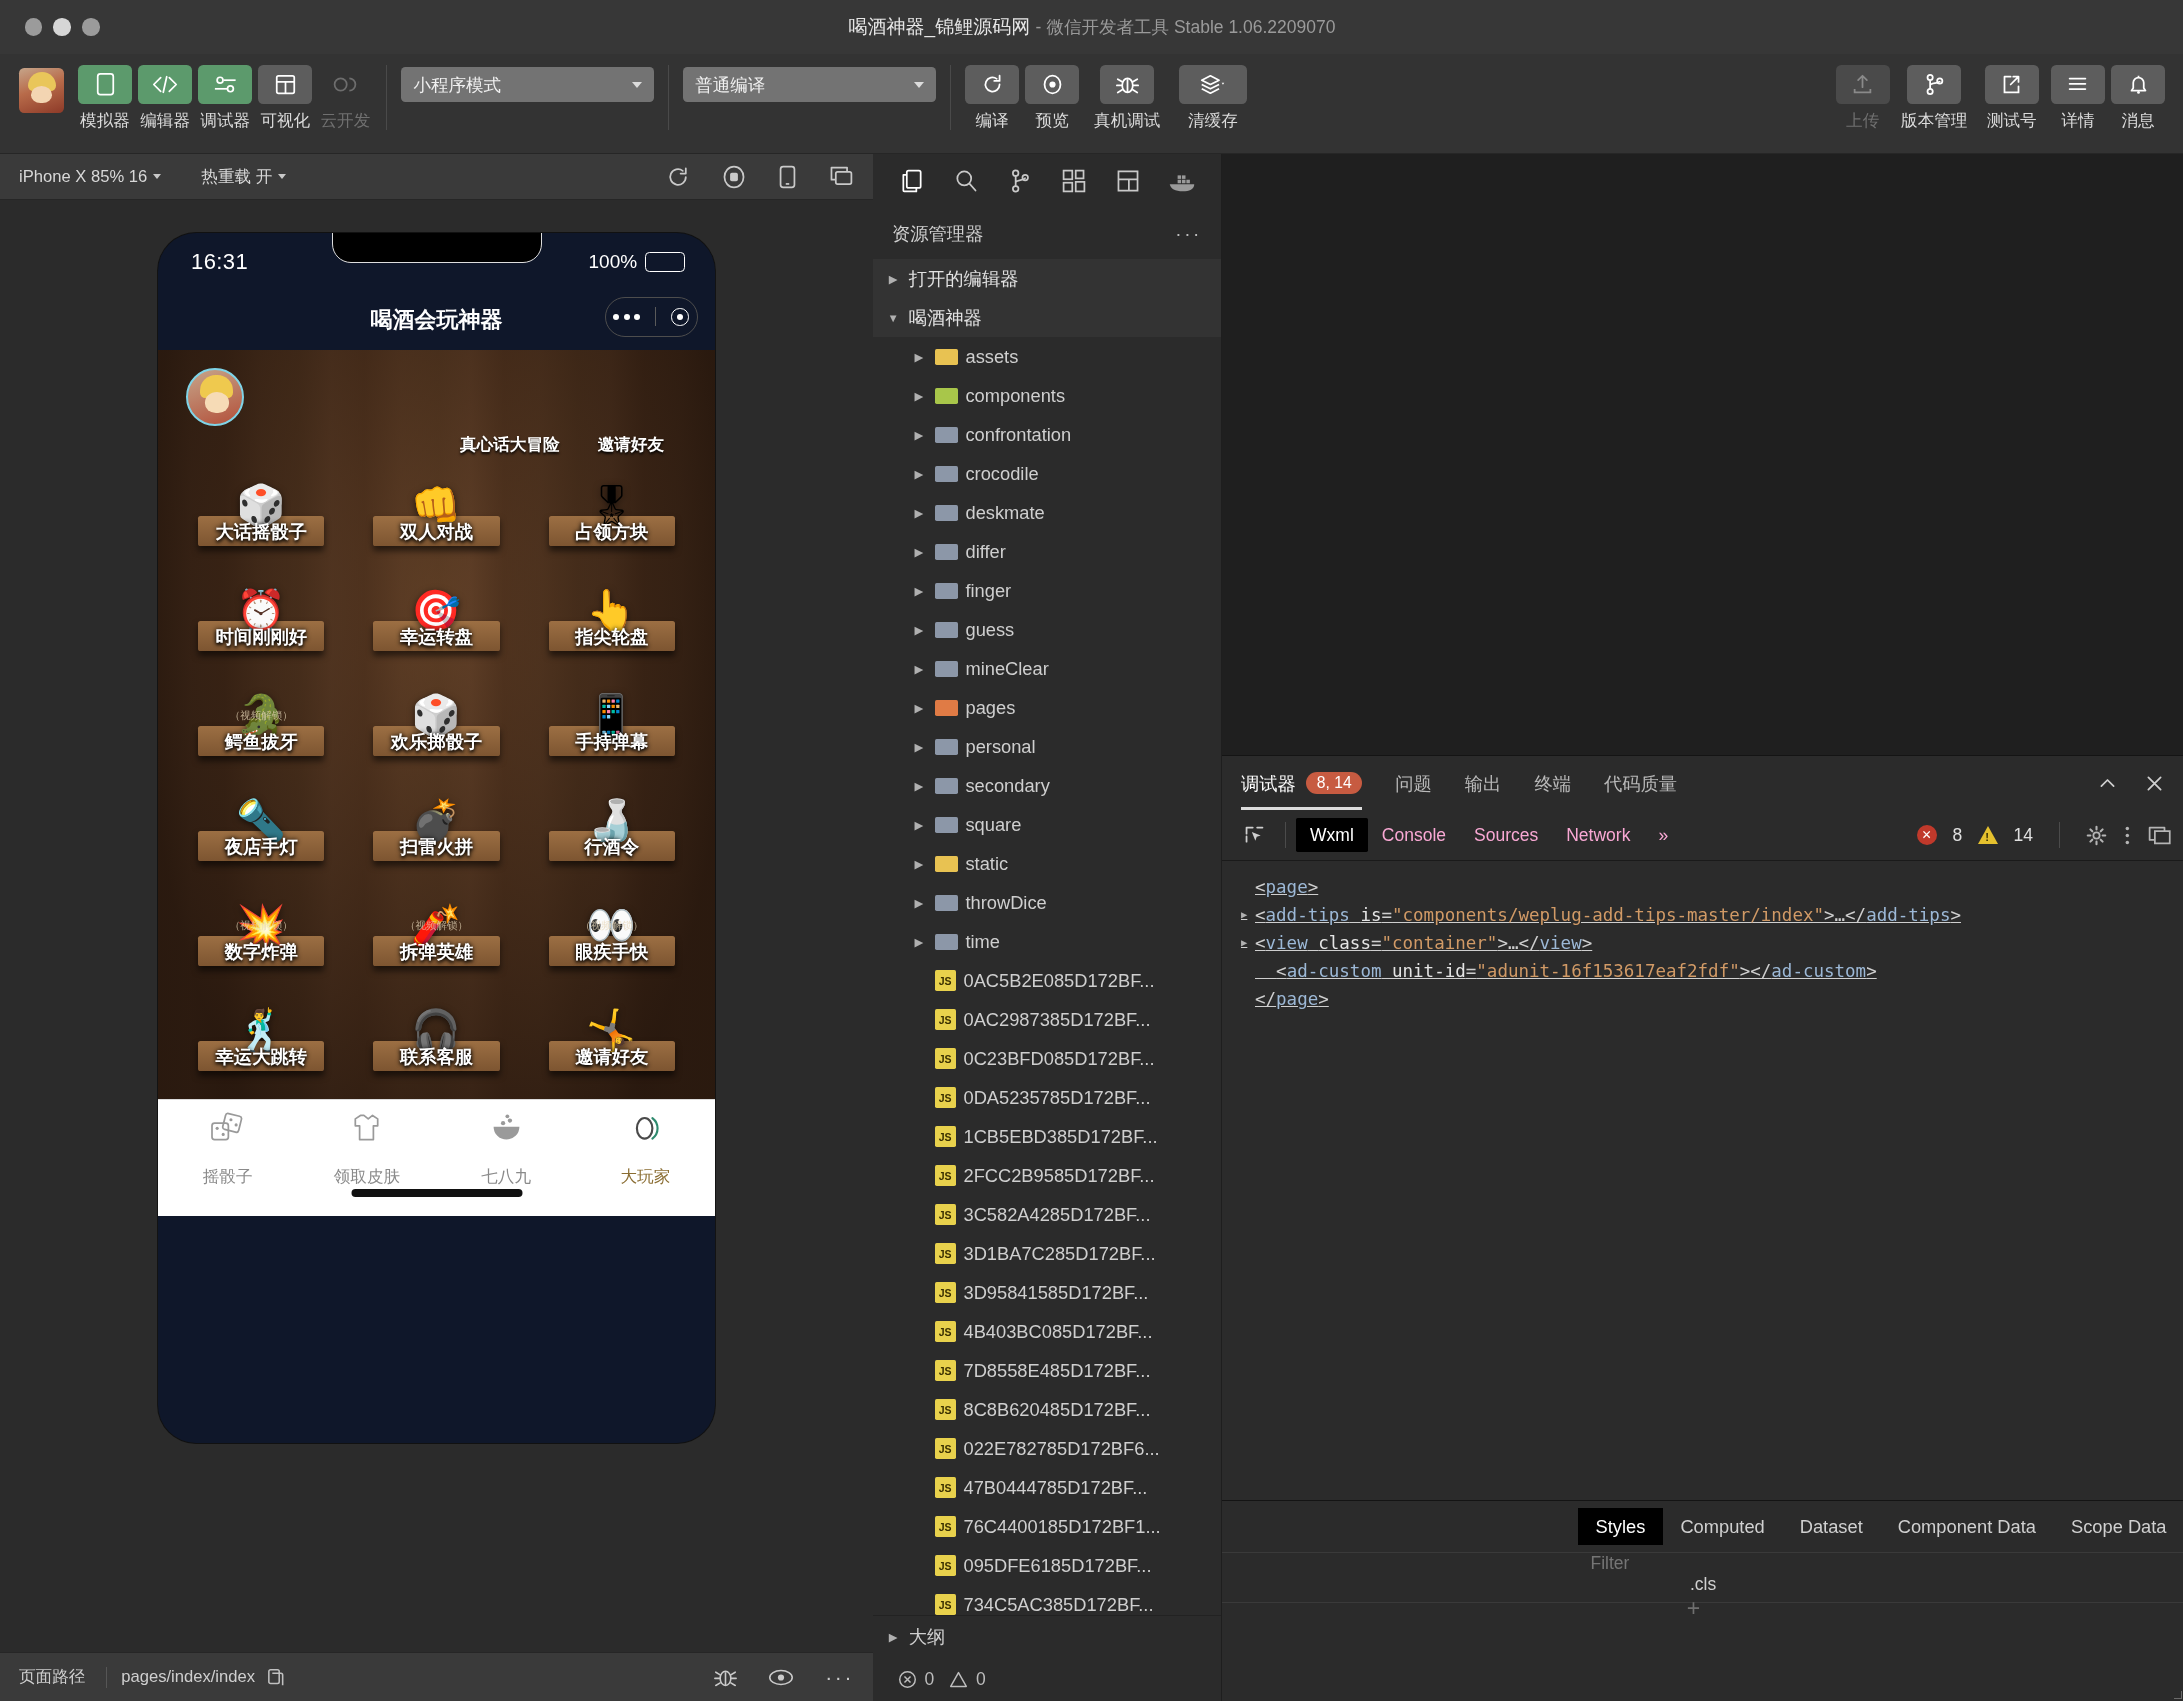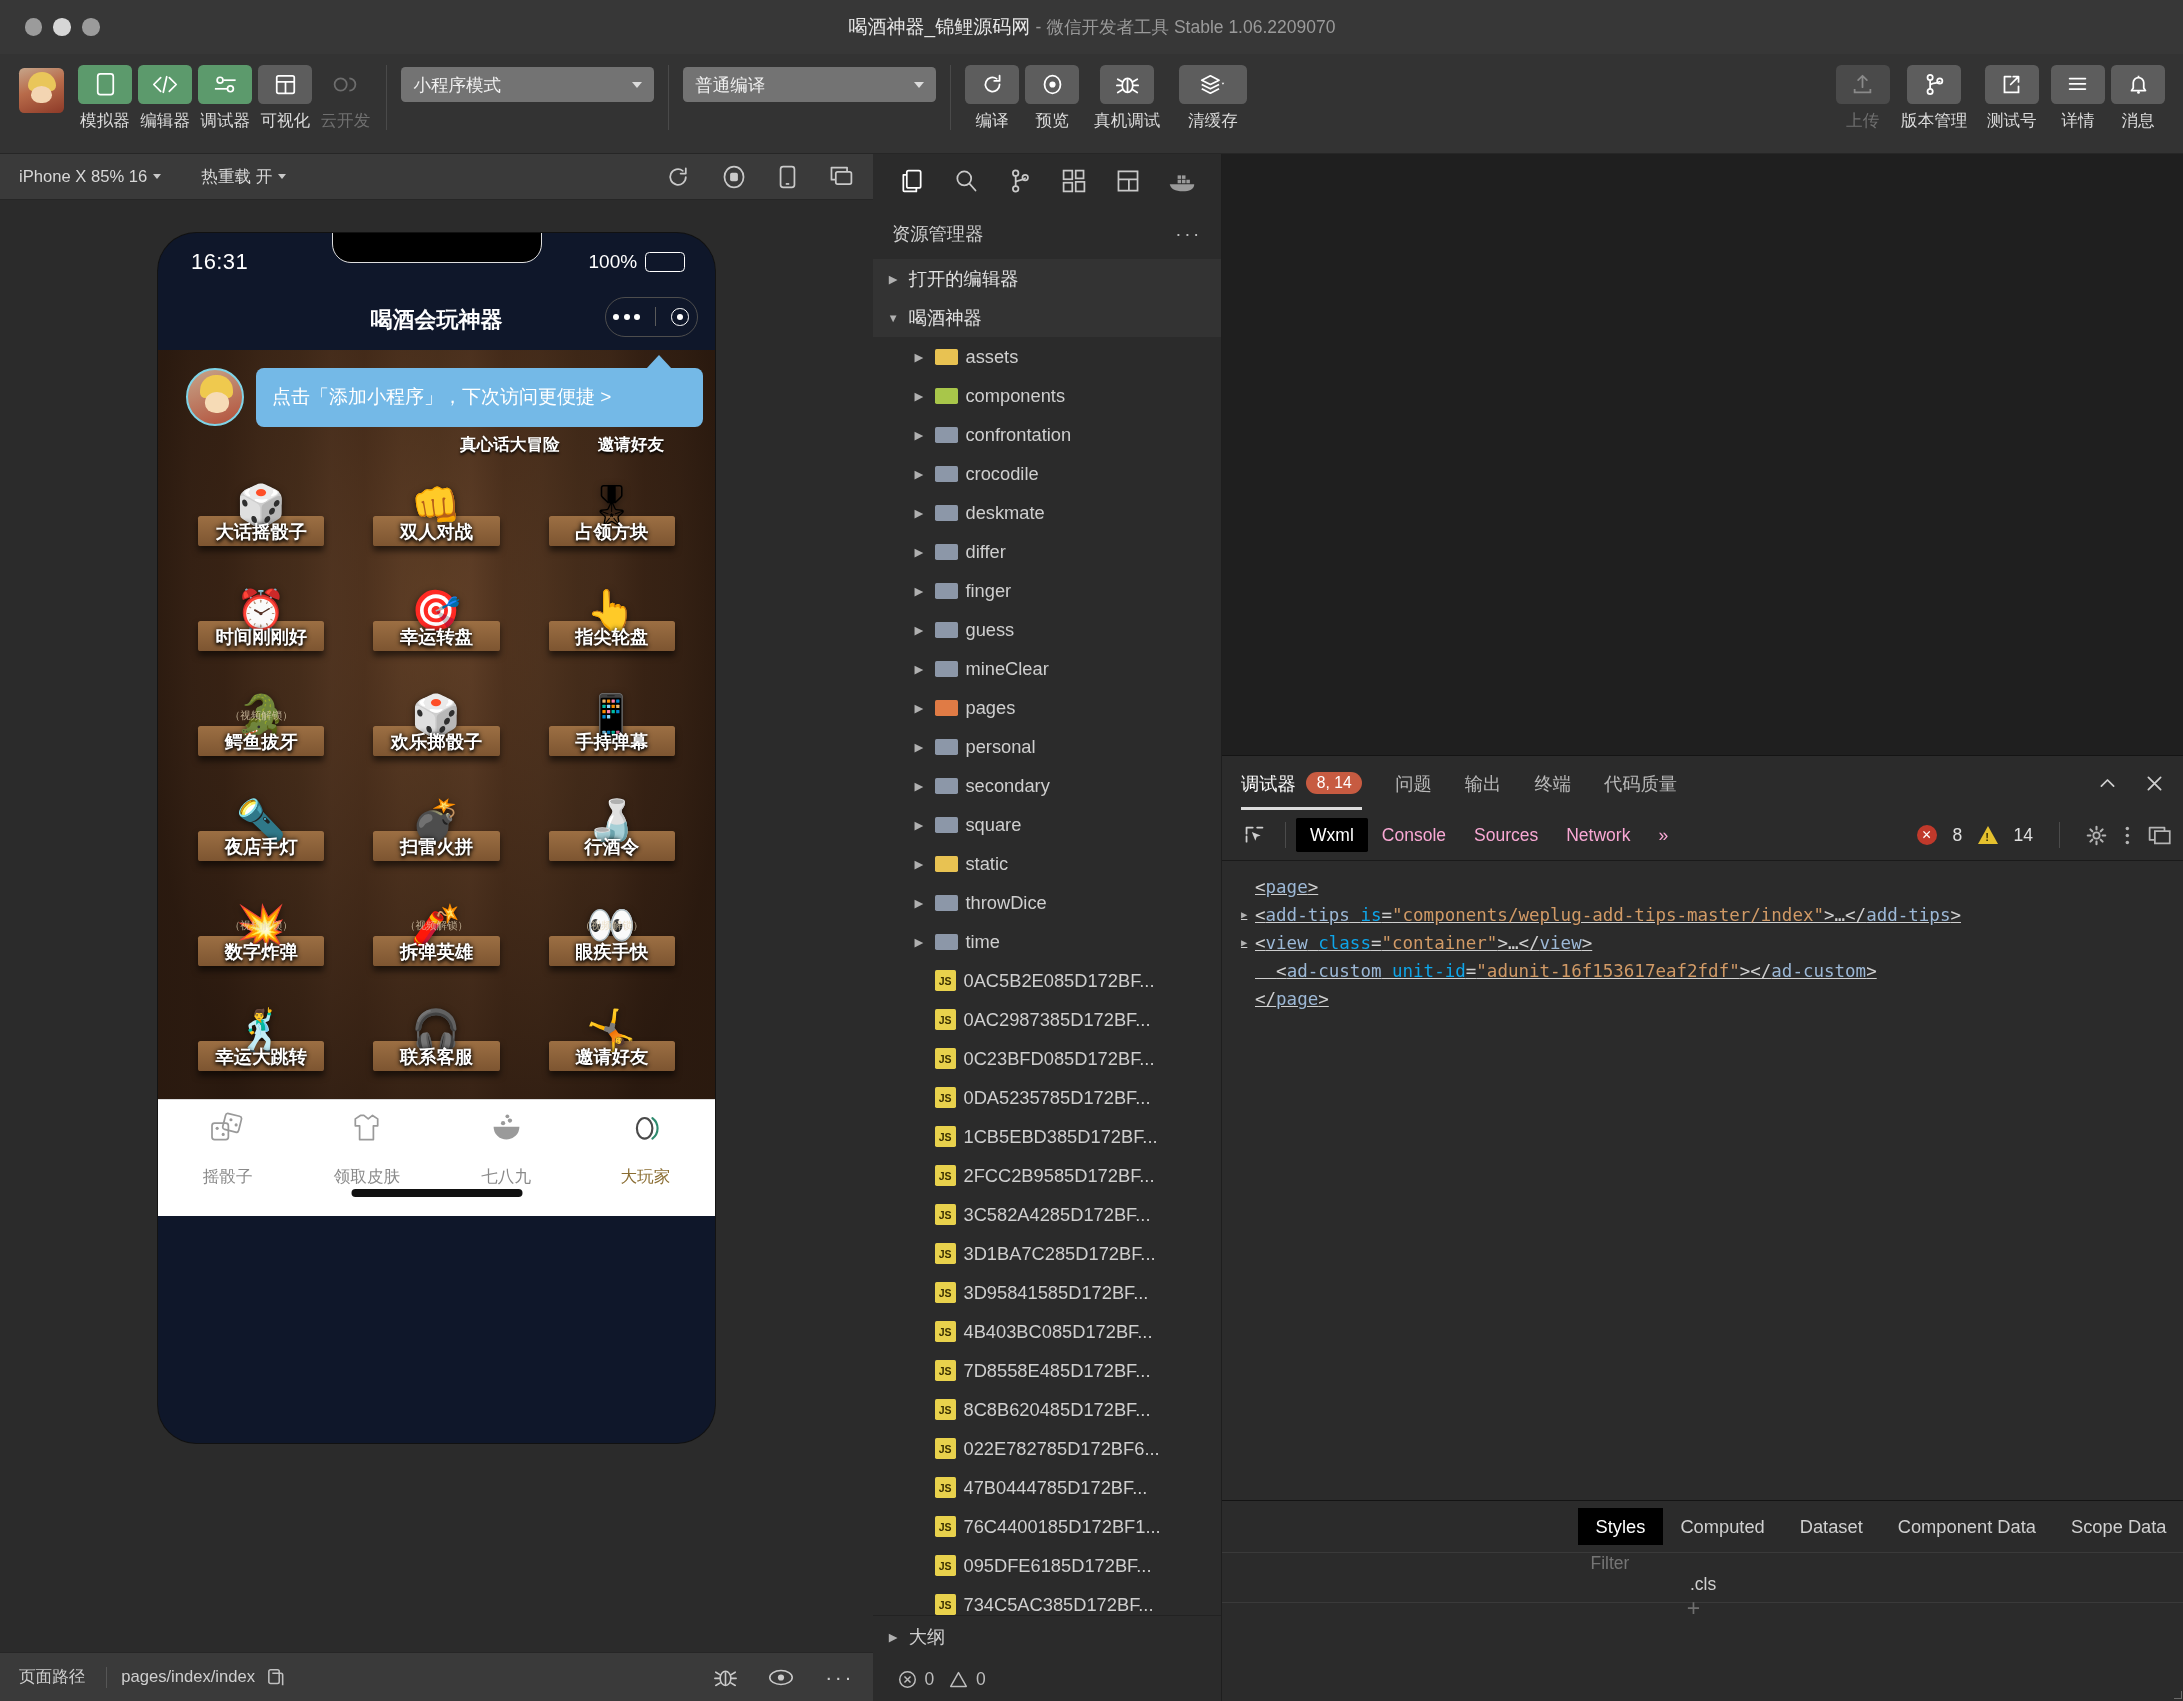--- a/index.html
+++ b/index.html
@@ -210,21 +210,21 @@
   .ins-tab{padding:6.1px 14px;color:#f9a8d4;font-size:17.5px;border-radius:1.7px;}
   .ins-tab.active{background:#000;color:#fff;}
   .ins-right{margin-left:auto;display:flex;align-items:center;gap:15.7px;color:#e0e0e0;font-size:17.5px;}
   .err-dot{width:20px;height:20px;border-radius:50%;background:#c0392b;color:#fff;font-size:12.2px;display:flex;align-items:center;justify-content:center;}
   .warn-tri{width:0;height:0;border-left:10.5px solid transparent;border-right:10.5px solid transparent;border-bottom:18.3px solid #e5c12e;position:relative;}
   .warn-tri:after{content:"!";position:absolute;left:-2.6px;top:5.2px;font-size:11.4px;color:#3a3000;font-weight:700;}
 
   .wxml{flex:1;padding:12.2px 19px;font-family:"DejaVu Sans Mono","Liberation Mono",monospace;font-size:17.5px;line-height:1.6;color:#cfcfcf;overflow:hidden;background:#2b2b2b;text-decoration:underline;}
   .wx-line{display:flex;align-items:flex-start;white-space:pre;}
   .wx-tri{width:14px;color:#b0b0b0;font-size:10.5px;flex:0 0 14px;padding-top:4.4px;}
-  .tag{color:#9cb8d6;} .attr{color:#0ea5e9;} .val{color:#d19a66;} .pun{color:#cfcfcf;}
+  .tag{color:#9cb8d6;} .attr{color:#e5e5e5;} .val{color:#d19a66;} .pun{color:#cfcfcf;}
 
   .stylepanel{flex:0 0 201px;background:#2b2b2b;border-top:0.9px solid #141414;display:flex;flex-direction:column;}
   .st-tabs{height:51px;display:flex;align-items:center;padding:0 0 0 0;justify-content:flex-end;}
   .st-tab{padding:7.9px 17.5px;color:#d0d0d0;font-size:18.3px;}
   .st-tab.active{background:#000;color:#fff;}
   .st-filter{height:51px;display:flex;align-items:center;border-top:0.9px solid #3a3a3a;border-bottom:0.9px solid #3a3a3a;flex-direction:column;}
   .st-input{flex:1;padding:0 19px;color:#8c8c8c;font-size:17.5px;}
   .st-cls{padding:0 15.7px;color:#d0d0d0;font-size:17.5px;font-family:Liberation Sans, sans-serif;}
   .st-plus{padding-right:19px;color:#6f6f6f;font-size:23px;}
   .resizer{position:absolute;right:1.7px;bottom:1.7px;width:8.7px;height:8.7px;border-right:1.7px solid #6a6a6a;border-bottom:1.7px solid #6a6a6a;}
@@ -472,21 +472,20 @@
               <span class="cap-div"></span>
               <span class="cap-circ">
                   <i></i>
                 </span>
             </div>
           </div>
 
           <div class="ph-body">
             <div class="tipbar">
               <div class="tipavatar"></div>
-              <div class="tipbubble">点击「添加小程序」，下次访问更便捷 &gt;</div>
             </div>
 
             <div class="toprow-lbls">
               <span>真心话大冒险</span>
               <span>邀请好友</span>
             </div>
 
             <div class="grid" id="game-grid">
                 <div class="cell">
                   <div class="shelf"></div>

